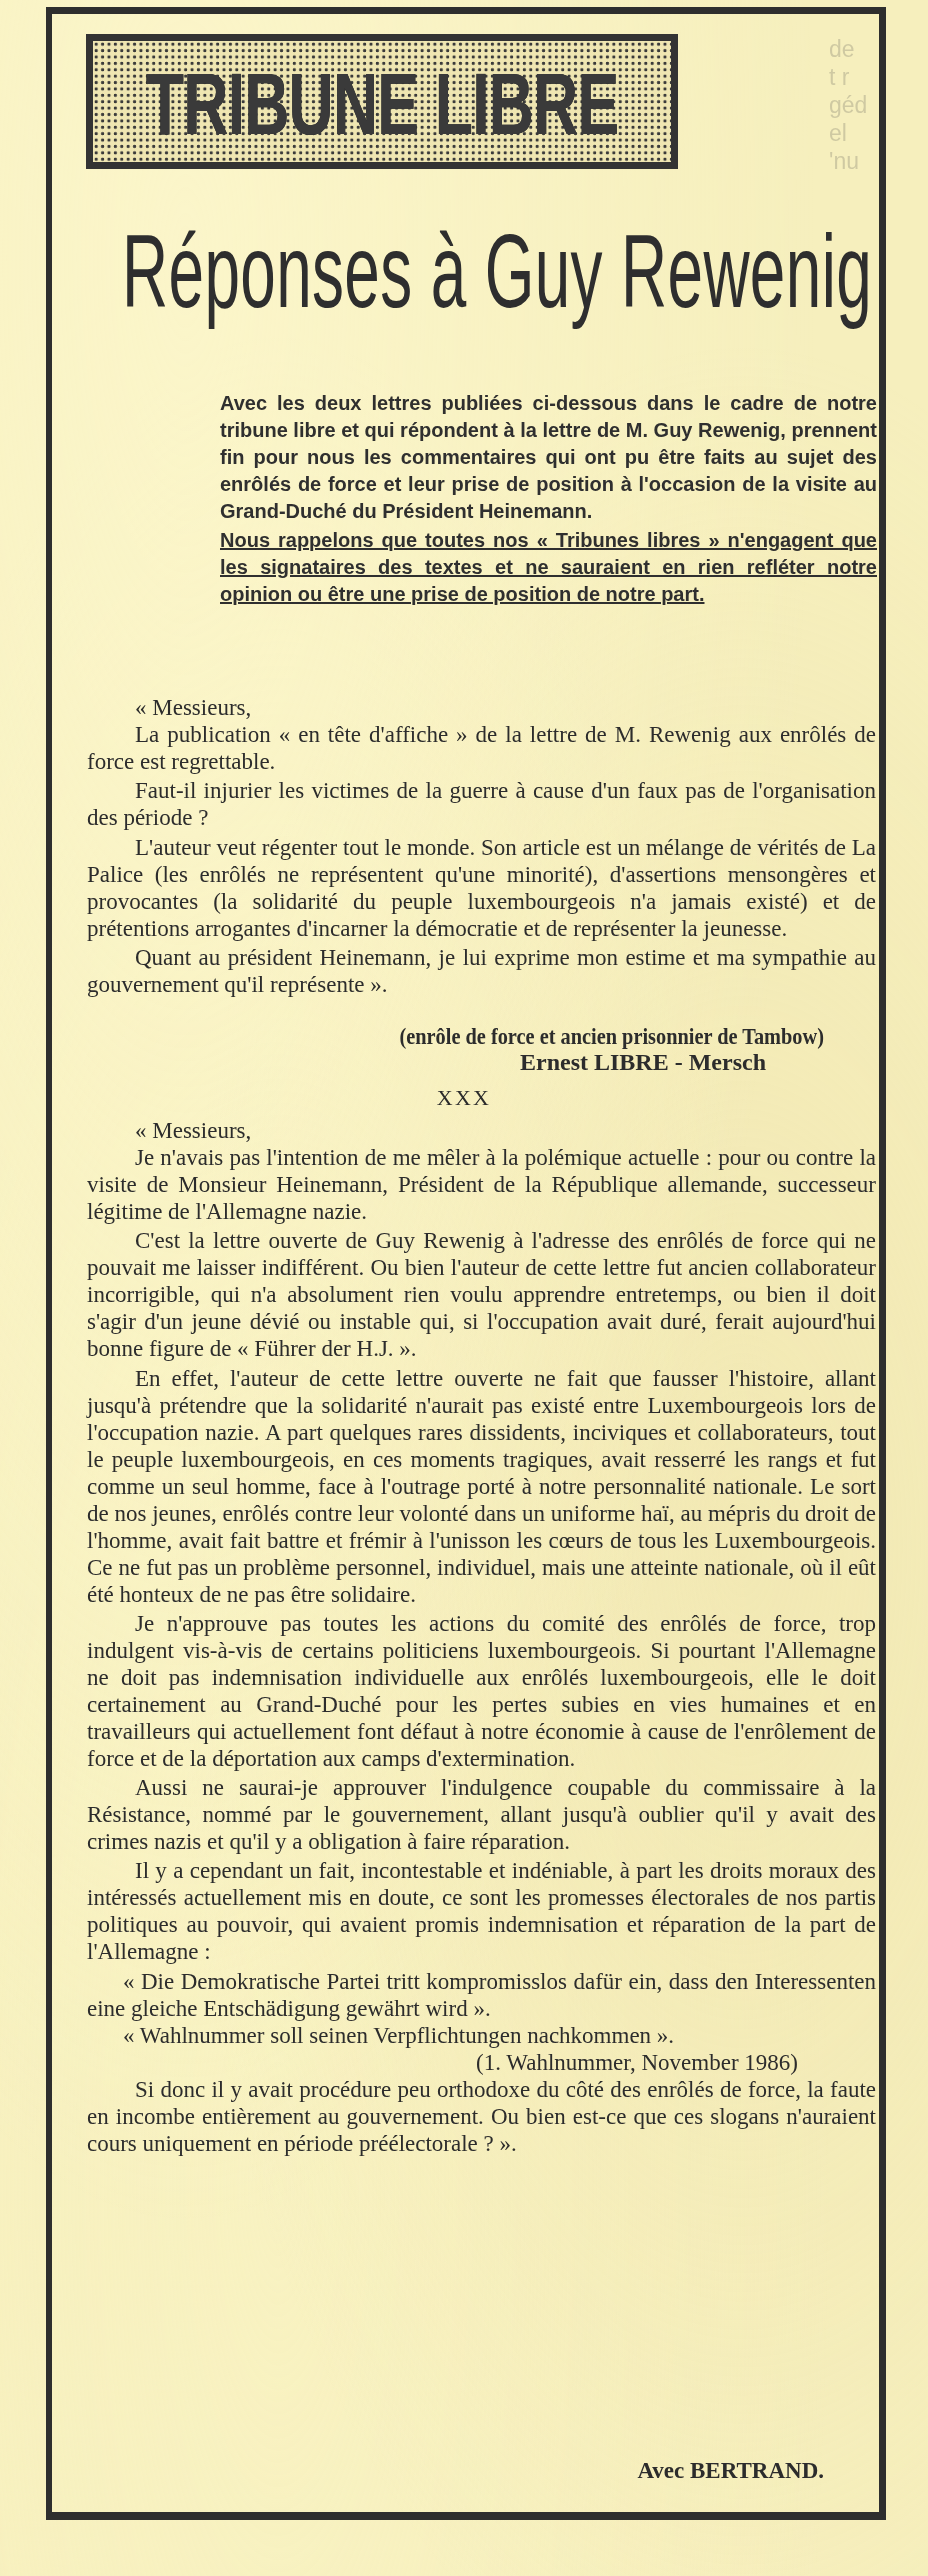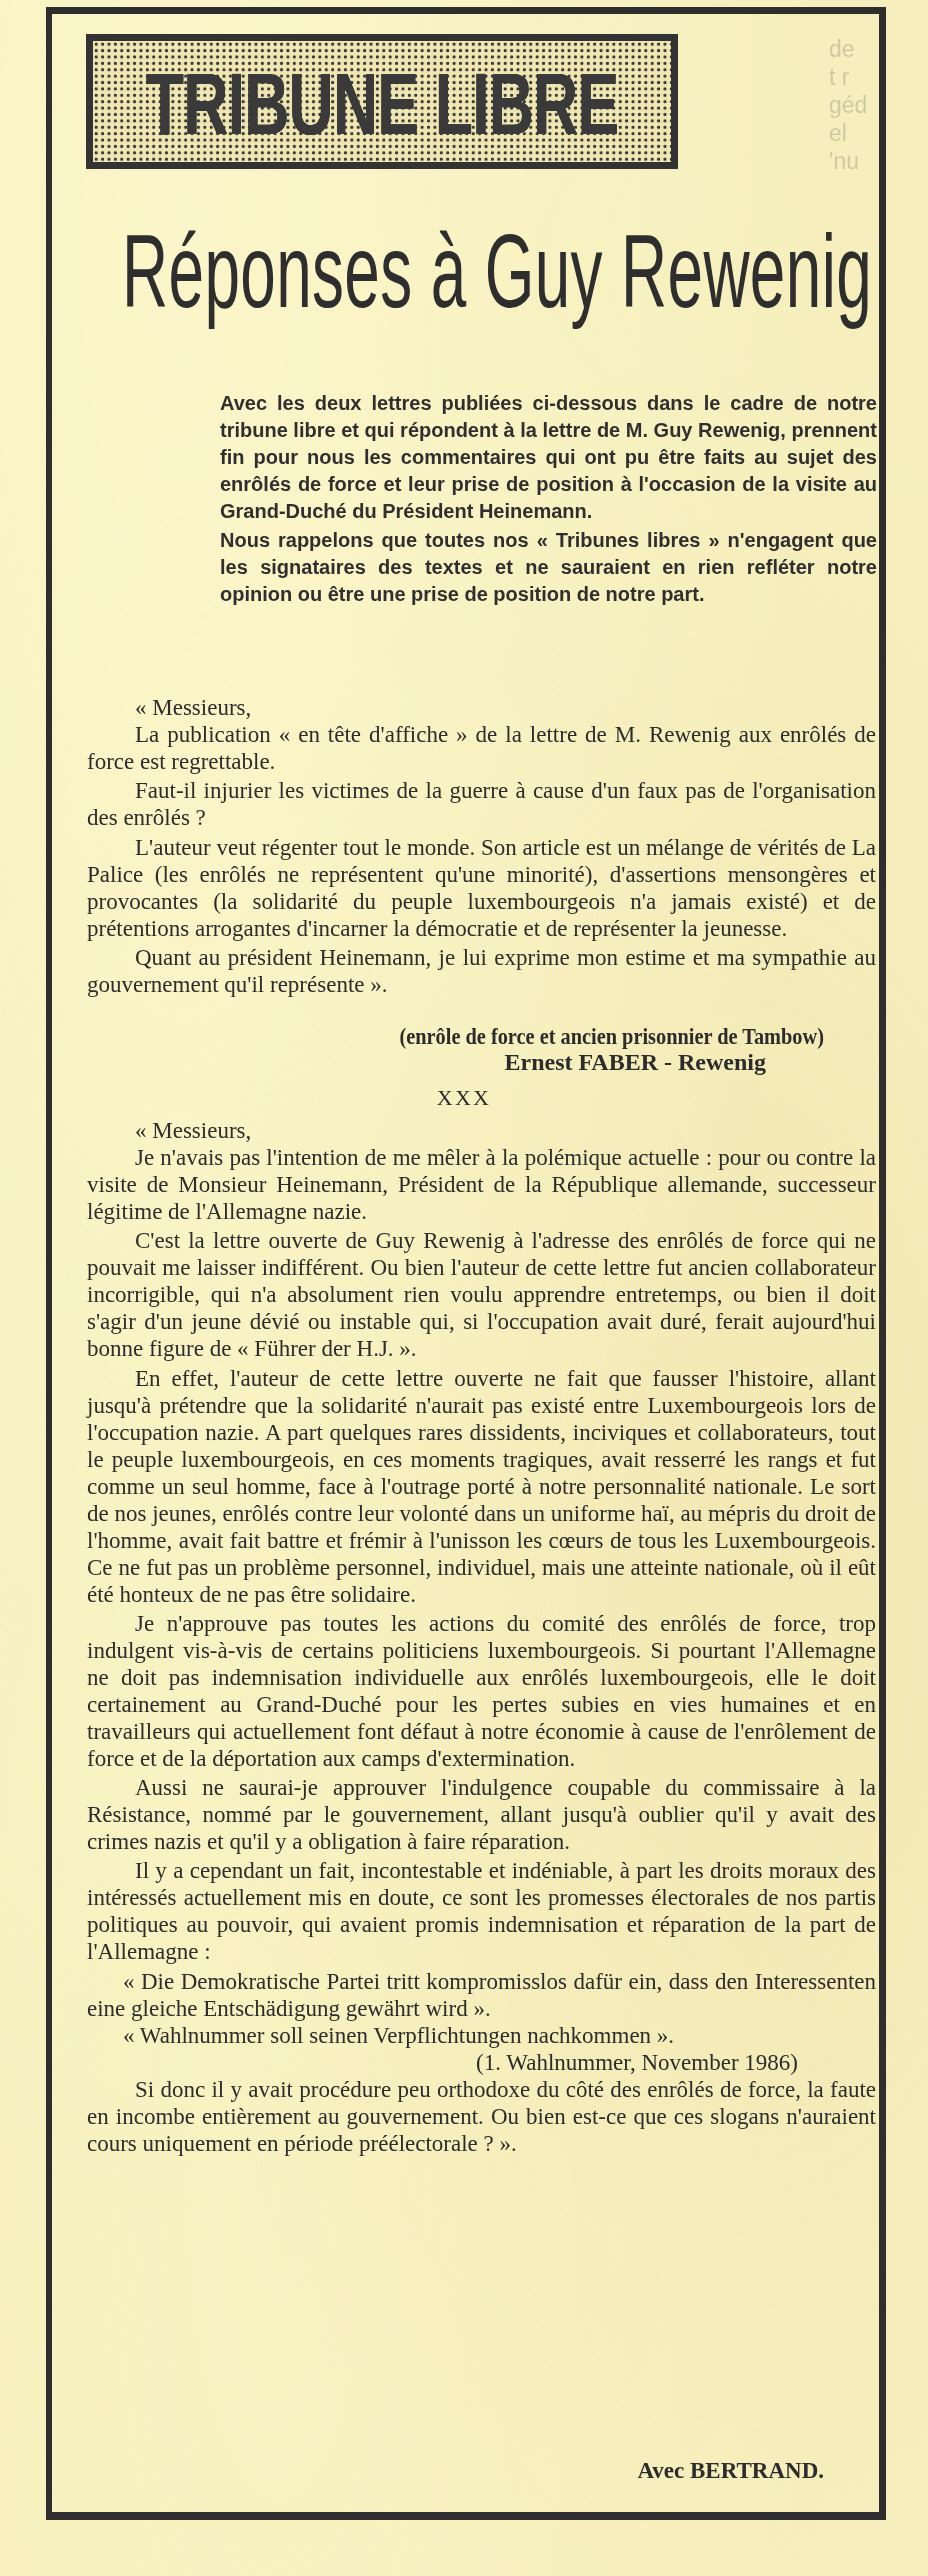--- a/index.html
+++ b/index.html
@@ -40,21 +40,21 @@
     font-size: 103px; color: #2e2e2e; white-space: nowrap;
     transform-origin: left top; transform: scaleX(0.62);
     letter-spacing: 0.6px; line-height: 1.1;
   }
   .intro {
     position: absolute; left: 220px; top: 390px; width: 657px;
     font-family: "Liberation Sans", "DejaVu Sans", sans-serif; font-weight: bold;
     font-size: 20px; line-height: 27px; color: #2f2f2f; text-align: justify;
   }
   .intro p { margin: 0; text-indent: 0; }
-  .intro p + p { text-indent: 0; }
+  .intro p + p { text-indent: 0; text-decoration: underline; }
   .letter {
     position: absolute; left: 87px; width: 789px;
     font-family: "Liberation Serif", "DejaVu Serif", serif;
     font-size: 23px; line-height: 27px; color: #2c2c2c; text-align: justify;
   }
   .letter p { margin: 0 0 2.3px 0; text-indent: 48px; }
   .letter p.salutation { text-indent: 48px; margin-bottom: 0; }
   .letter p.quote { text-indent: 36px; margin-bottom: 0; }
   .letter p.source { text-align: right; text-indent: 0; padding-right: 78px; margin-bottom: 0; }
   .sig-note {
@@ -95,27 +95,27 @@
 <div class="headline">Réponses à Guy Rewenig</div>
 
 <div class="intro">
   <p style="text-indent:0;"><span style="display:inline-block;width:0;"></span><span>Avec les deux lettres publiées ci-dessous dans le cadre de notre tribune libre et qui répondent à la lettre de M. Guy Rewenig, prennent fin pour nous les commentaires qui ont pu être faits au sujet des enrôlés de force et leur prise de position à l'occasion de la visite au Grand-Duché du Président Heinemann.</span></p>
   <p style="margin-top:2.3px;"><span>Nous rappelons que toutes nos « Tribunes libres » n'engagent que les signataires des textes et ne sauraient en rien refléter notre opinion ou être une prise de position de notre part.</span></p>
 </div>
 
 <div class="letter" style="top:694px;">
   <p class="salutation">« Messieurs,</p>
   <p>La publication « en tête d'affiche » de la lettre de M. Rewenig aux enrôlés de force est regrettable.</p>
-  <p>Faut-il injurier les victimes de la guerre à cause d'un faux pas de l'organisation des enrôlés ?</p>
+  <p>Faut-il injurier les victimes de la guerre à cause d'un faux pas de l'organisation des période ?</p>
   <p>L'auteur veut régenter tout le monde. Son article est un mélange de vérités de La Palice (les enrôlés ne représentent qu'une minorité), d'assertions mensongères et provocantes (la solidarité du peuple luxembourgeois n'a jamais existé) et de prétentions arrogantes d'incarner la démocratie et de représenter la jeunesse.</p>
   <p>Quant au président Heinemann, je lui exprime mon estime et ma sympathie au gouvernement qu'il représente ».</p>
 </div>
 
 <div class="sig-note">(enrôle de force et ancien prisonnier de Tambow)</div>
-<div class="sig-name">Ernest FABER - Rewenig</div>
+<div class="sig-name">Ernest LIBRE - Mersch</div>
 
 <div class="separator">XXX</div>
 
 <div class="letter" style="top:1117px;">
   <p class="salutation">« Messieurs,</p>
   <p>Je n'avais pas l'intention de me mêler à la polémique actuelle : pour ou contre la visite de Monsieur Heinemann, Président de la République allemande, successeur légitime de l'Allemagne nazie.</p>
   <p>C'est la lettre ouverte de Guy Rewenig à l'adresse des enrôlés de force qui ne pouvait me laisser indifférent. Ou bien l'auteur de cette lettre fut ancien collaborateur incorrigible, qui n'a absolument rien voulu apprendre entretemps, ou bien il doit s'agir d'un jeune dévié ou instable qui, si l'occupation avait duré, ferait aujourd'hui bonne figure de « Führer der H.J. ».</p>
   <p>En effet, l'auteur de cette lettre ouverte ne fait que fausser l'histoire, allant jusqu'à prétendre que la solidarité n'aurait pas existé entre Luxembourgeois lors de l'occupation nazie. A part quelques rares dissidents, inciviques et collaborateurs, tout le peuple luxembourgeois, en ces moments tragiques, avait resserré les rangs et fut comme un seul homme, face à l'outrage porté à notre personnalité nationale. Le sort de nos jeunes, enrôlés contre leur volonté dans un uniforme haï, au mépris du droit de l'homme, avait fait battre et frémir à l'unisson les cœurs de tous les Luxembourgeois. Ce ne fut pas un problème personnel, individuel, mais une atteinte nationale, où il eût été honteux de ne pas être solidaire.</p>
   <p>Je n'approuve pas toutes les actions du comité des enrôlés de force, trop indulgent vis-à-vis de certains politiciens luxembourgeois. Si pourtant l'Allemagne ne doit pas indemnisation individuelle aux enrôlés luxembourgeois, elle le doit certainement au Grand-Duché pour les pertes subies en vies humaines et en travailleurs qui actuellement font défaut à notre économie à cause de l'enrôlement de force et de la déportation aux camps d'extermination.</p>
   <p>Aussi ne saurai-je approuver l'indulgence coupable du commissaire à la Résistance, nommé par le gouvernement, allant jusqu'à oublier qu'il y avait des crimes nazis et qu'il y a obligation à faire réparation.</p>

